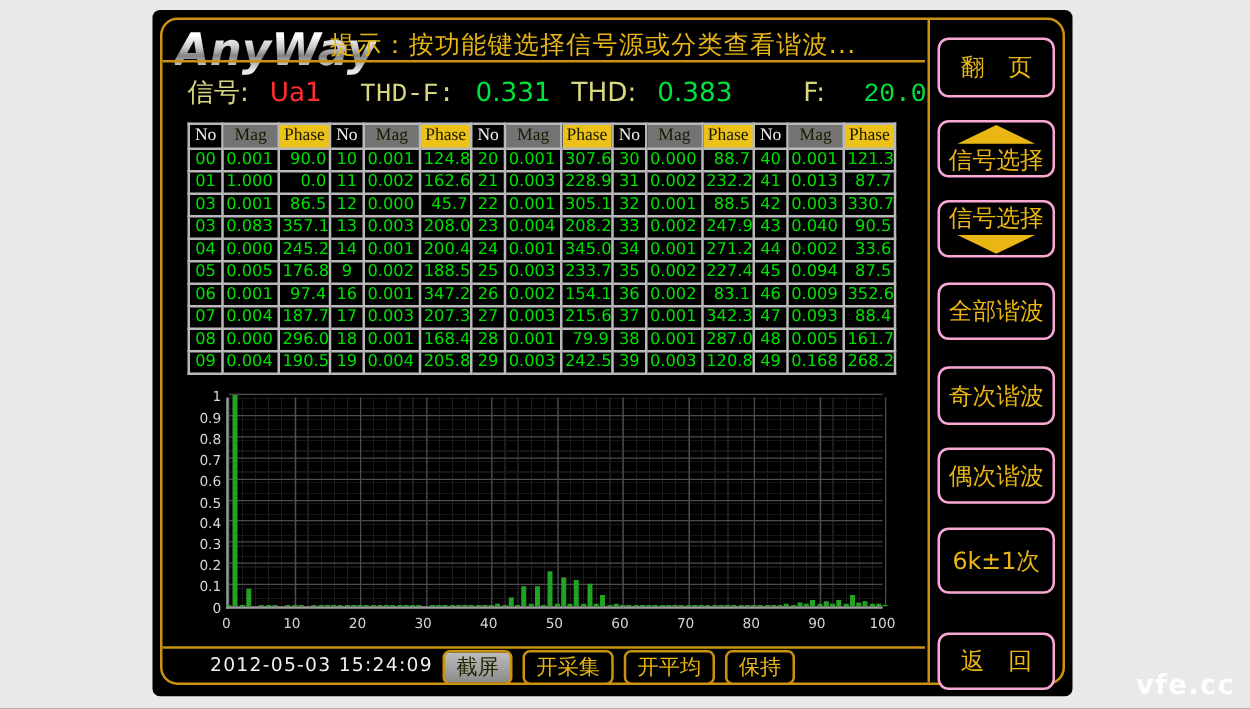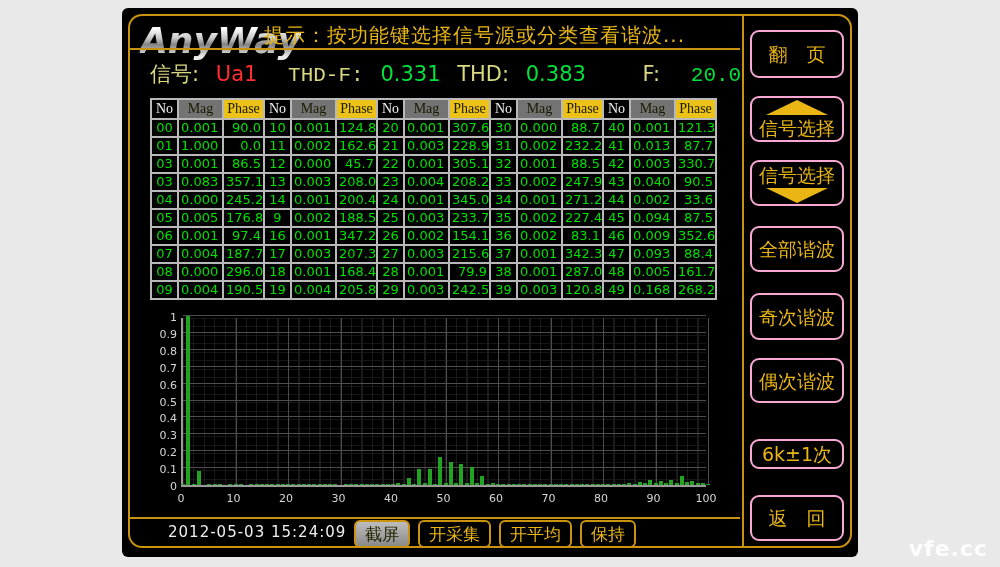--- a/index.html
+++ b/index.html
@@ -471,20 +471,20 @@
       </div>
       <div class="side-btn" style="top: 212px; height: 46px;">
         <span class="lbl">全部谐波</span>
       </div>
       <div class="side-btn" style="top: 279px; height: 47px;">
         <span class="lbl">奇次谐波</span>
       </div>
       <div class="side-btn" style="top: 344px; height: 45px;">
         <span class="lbl">偶次谐波</span>
       </div>
-      <div class="side-btn" style="top: 425px; height: 30px;">
+      <div class="side-btn" style="top: 408px; height: 53px;">
         <span class="lbl">6k±1次</span>
       </div>
-      <div class="side-btn" style="top: 481px; height: 46px;">
+      <div class="side-btn" style="top: 492px; height: 46px;">
         <span class="lbl">返　回</span>
       </div>
     </div>
 </div>
 
 </body></html>

